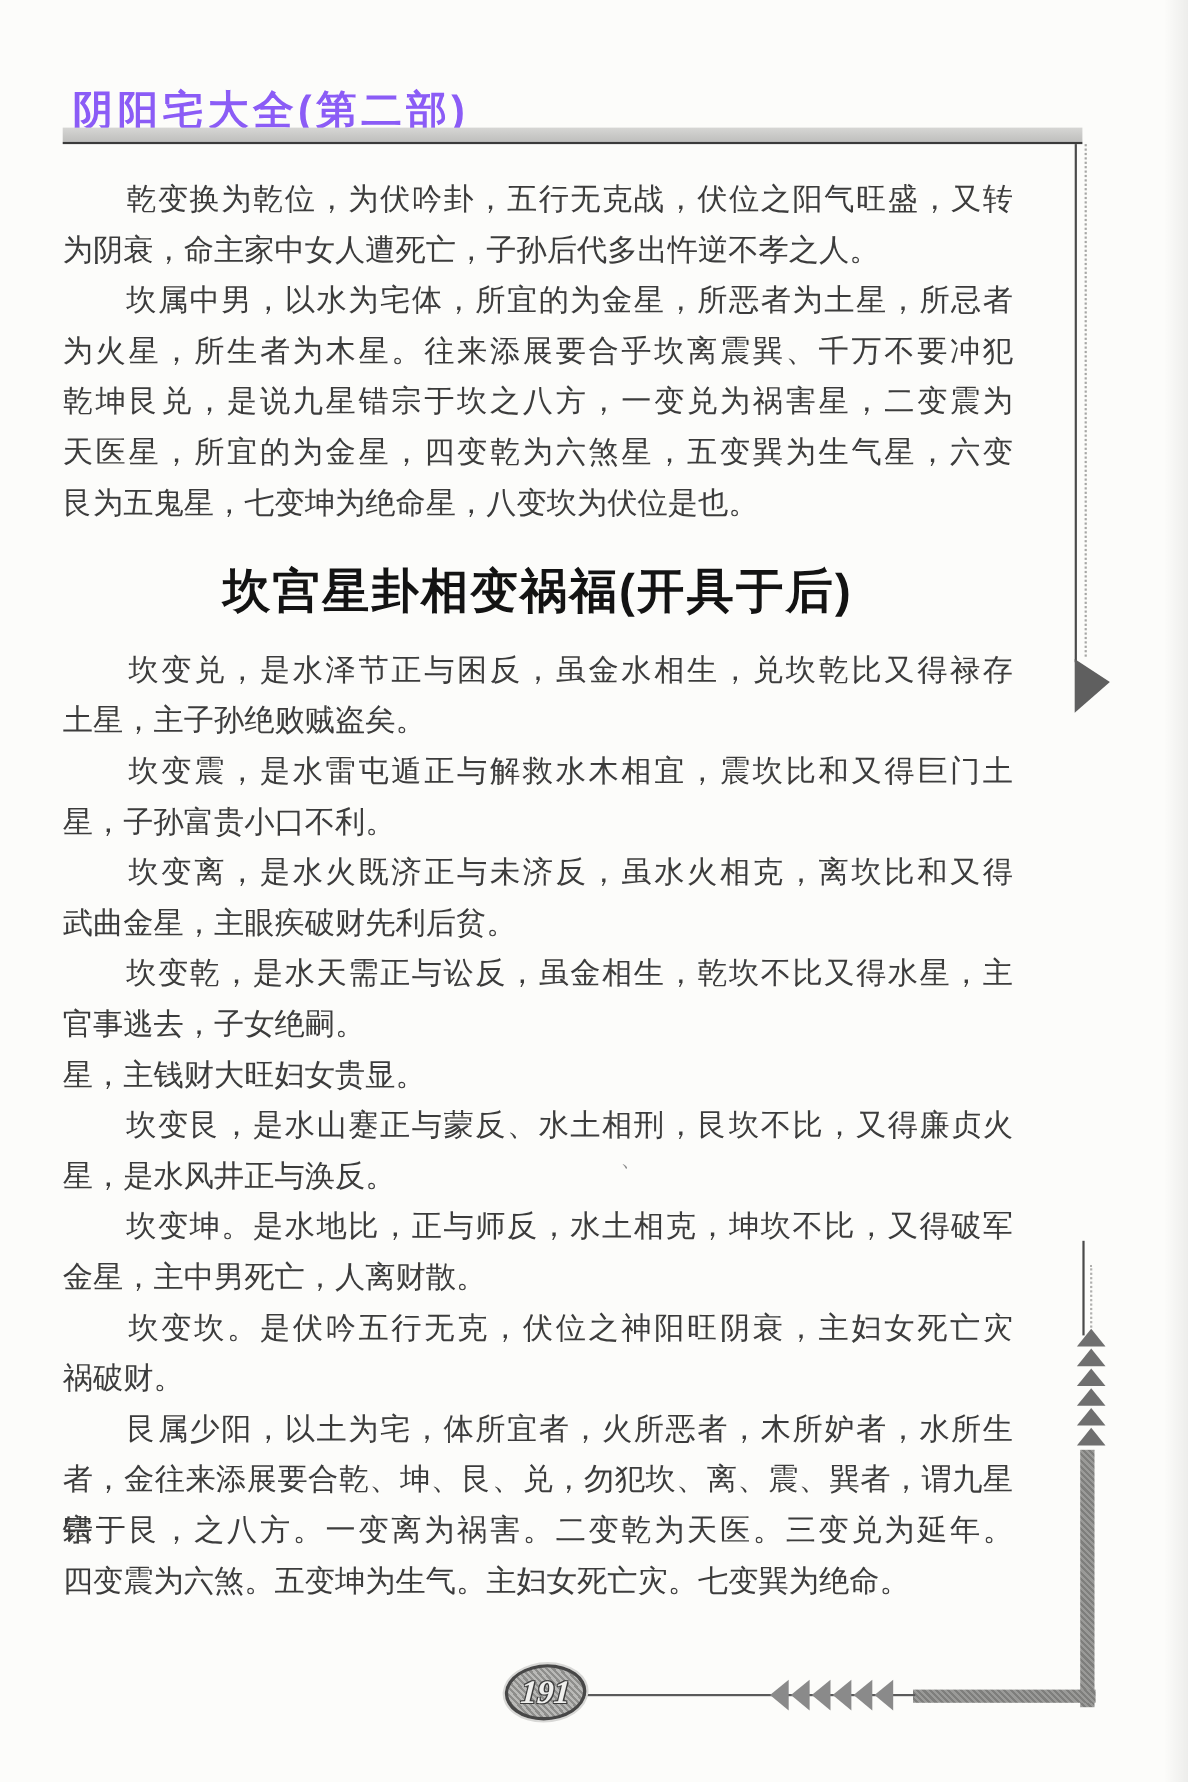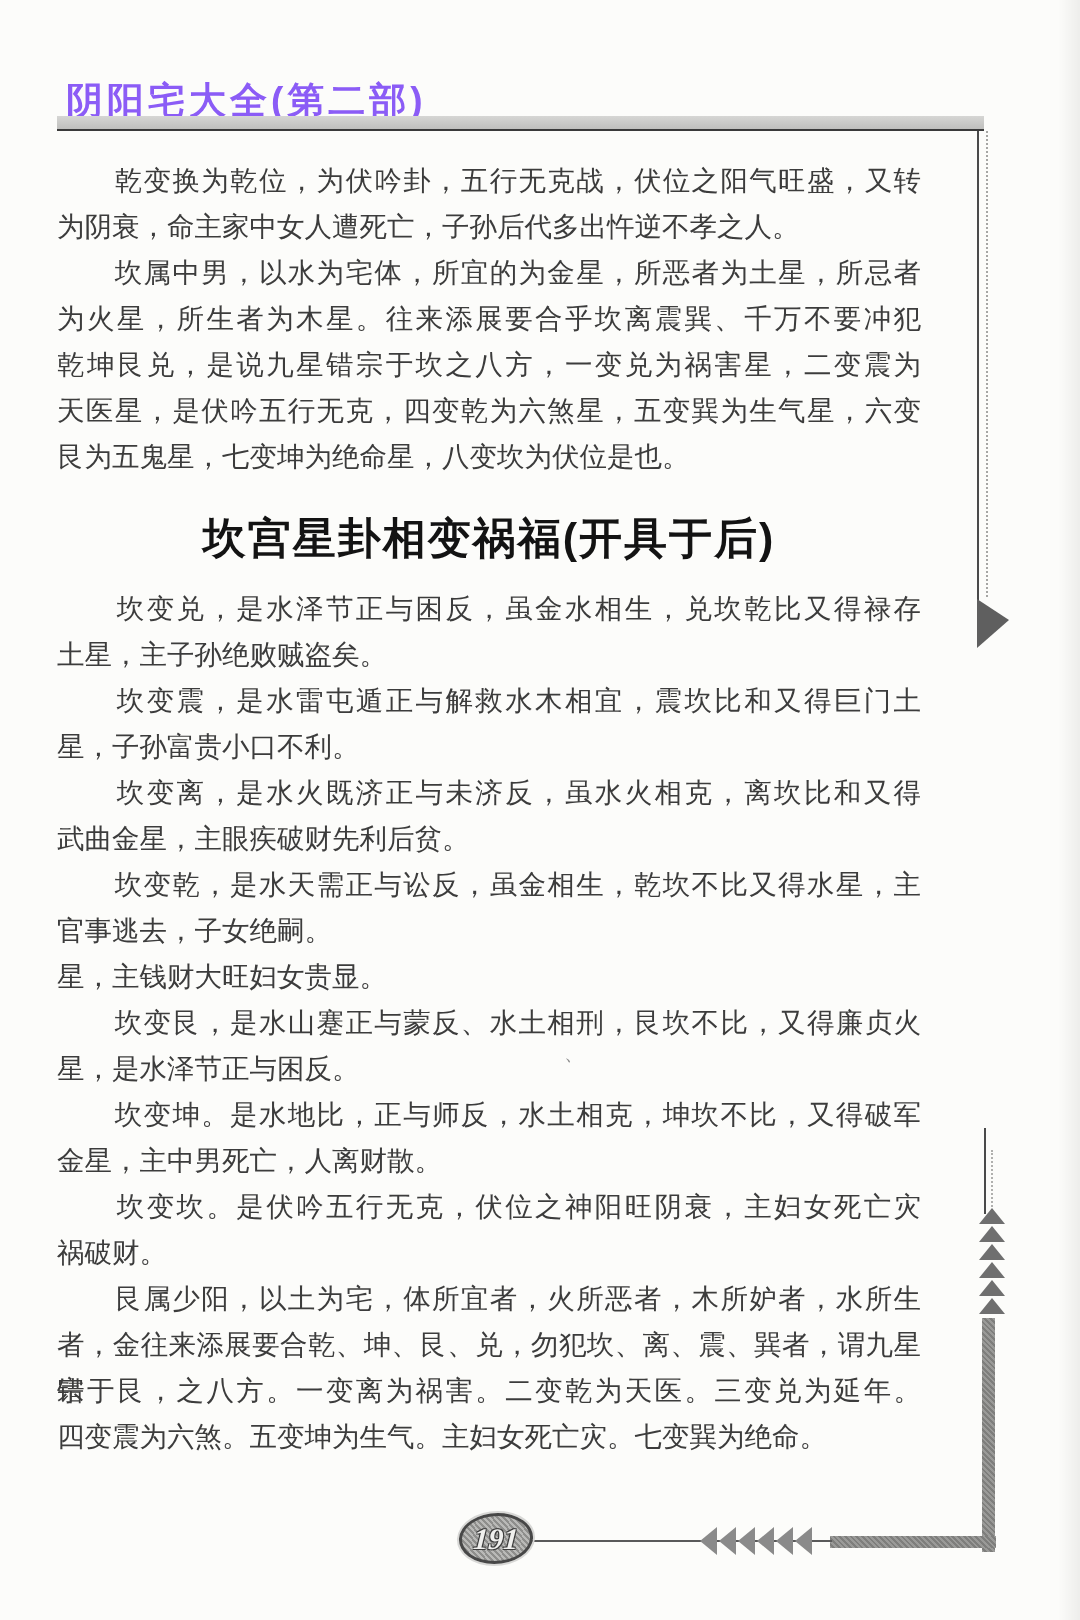--- a/index.html
+++ b/index.html
@@ -127,21 +127,21 @@
 
   <div class="page-body">
     <div class="para">
         <div class="tline">　　乾变换为乾位，为伏吟卦，五行无克战，伏位之阳气旺盛，又转</div>
         <div class="tline last">为阴衰，命主家中女人遭死亡，子孙后代多出忤逆不孝之人。</div>
       </div>
     <div class="para">
         <div class="tline">　　坎属中男，以水为宅体，所宜的为金星，所恶者为土星，所忌者</div>
         <div class="tline">为火星，所生者为木星。往来添展要合乎坎离震巽、千万不要冲犯</div>
         <div class="tline">乾坤艮兑，是说九星错宗于坎之八方，一变兑为祸害星，二变震为</div>
-        <div class="tline">天医星，是伏吟五行无克，四变乾为六煞星，五变巽为生气星，六变</div>
+        <div class="tline">天医星，所宜的为金星，四变乾为六煞星，五变巽为生气星，六变</div>
         <div class="tline last">艮为五鬼星，七变坤为绝命星，八变坎为伏位是也。</div>
       </div>
 
     <div class="section-heading">坎宫星卦相变祸福(开具于后)</div>
 
     <div class="para">
         <div class="tline">　　坎变兑，是水泽节正与困反，虽金水相生，兑坎乾比又得禄存</div>
         <div class="tline last">土星，主子孙绝败贼盗矣。</div>
       </div>
     <div class="para">
@@ -154,21 +154,21 @@
       </div>
     <div class="para">
         <div class="tline">　　坎变乾，是水天需正与讼反，虽金相生，乾坎不比又得水星，主</div>
         <div class="tline last">官事逃去，子女绝嗣。</div>
       </div>
     <div class="para">
         <div class="tline last">星，主钱财大旺妇女贵显。</div>
       </div>
     <div class="para">
         <div class="tline">　　坎变艮，是水山蹇正与蒙反、水土相刑，艮坎不比，又得廉贞火</div>
-        <div class="tline last">星，是水泽节正与困反。</div>
+        <div class="tline last">星，是水风井正与涣反。</div>
       </div>
     <div class="para">
         <div class="tline">　　坎变坤。是水地比，正与师反，水土相克，坤坎不比，又得破军</div>
         <div class="tline last">金星，主中男死亡，人离财散。</div>
       </div>
     <div class="para">
         <div class="tline">　　坎变坎。是伏吟五行无克，伏位之神阳旺阴衰，主妇女死亡灾</div>
         <div class="tline last">祸破财。</div>
       </div>
     <div class="para">

